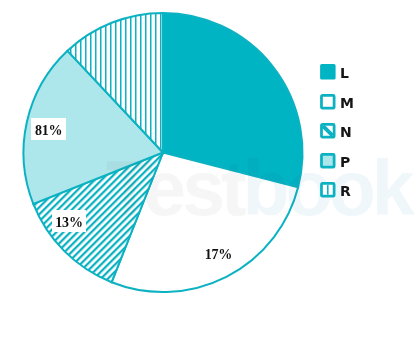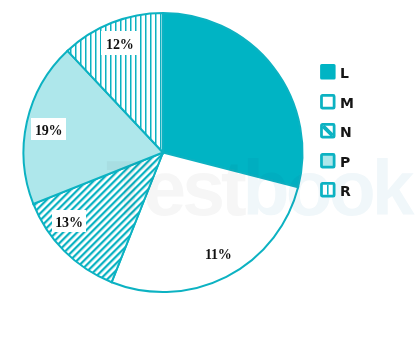--- a/index.html
+++ b/index.html
@@ -41,24 +41,23 @@
       <path fill="url(#hatchN)" stroke="#0cb2c2" stroke-width="2" d="M163,152.5 L111.65,282.20 A139.5,139.5 0 0 1 33.30,203.85 Z"></path>
       <path fill="#aee7eb" stroke="#0cb2c2" stroke-width="2" d="M163,152.5 L33.30,203.85 A139.5,139.5 0 0 1 67.51,50.81 Z"></path>
       <path fill="url(#stripeR)" stroke="#0cb2c2" stroke-width="2" d="M163,152.5 L67.51,50.81 A139.5,139.5 0 0 1 163.00,13.00 Z"></path>
     </g>
   </svg>
 
   <svg class="layer wmlayer" viewBox="0 0 419 352">
     <text x="106" y="214.5" font-family="Liberation Sans, sans-serif" font-weight="700" font-size="77" letter-spacing="-4"><tspan fill="#f6f6f6">Test</tspan><tspan fill="#f0f7fa">book</tspan></text>
   </svg>
 
-  <div class="pct" style="left:200.8px;top:241.8px;width:35.1px;height:22.1px;line-height:22.1px;background:transparent;"><span>11%</span></div>
+  <div class="pct" style="left:200.8px;top:241.8px;width:35.1px;height:22.1px;line-height:22.1px;background:transparent;"><span>17%</span></div>
   <div class="pct" style="left:52px;top:210.4px;width:34.0px;height:21.3px;line-height:21.3px;"><span>13%</span></div>
-  <div class="pct" style="left:31.4px;top:118.4px;width:34.4px;height:21.9px;line-height:21.9px;"><span>19%</span></div>
-  <div class="pct" style="left:101px;top:31.4px;width:37.6px;height:23.2px;line-height:23.2px;"><span>12%</span></div>
+  <div class="pct" style="left:31.4px;top:118.4px;width:34.4px;height:21.9px;line-height:21.9px;"><span>81%</span></div>
 
   <div class="legend">
     <div class="lgrow">
       <svg class="swatch" viewBox="0 0 16 16">
         <rect x="0.1" y="0.1" width="15.7" height="15.7" rx="1.6" fill="#00b4c4"></rect>
       </svg>
       <span class="lglabel">L</span>
     </div>
     <div class="lgrow">
       <svg class="swatch" viewBox="0 0 16 16">

